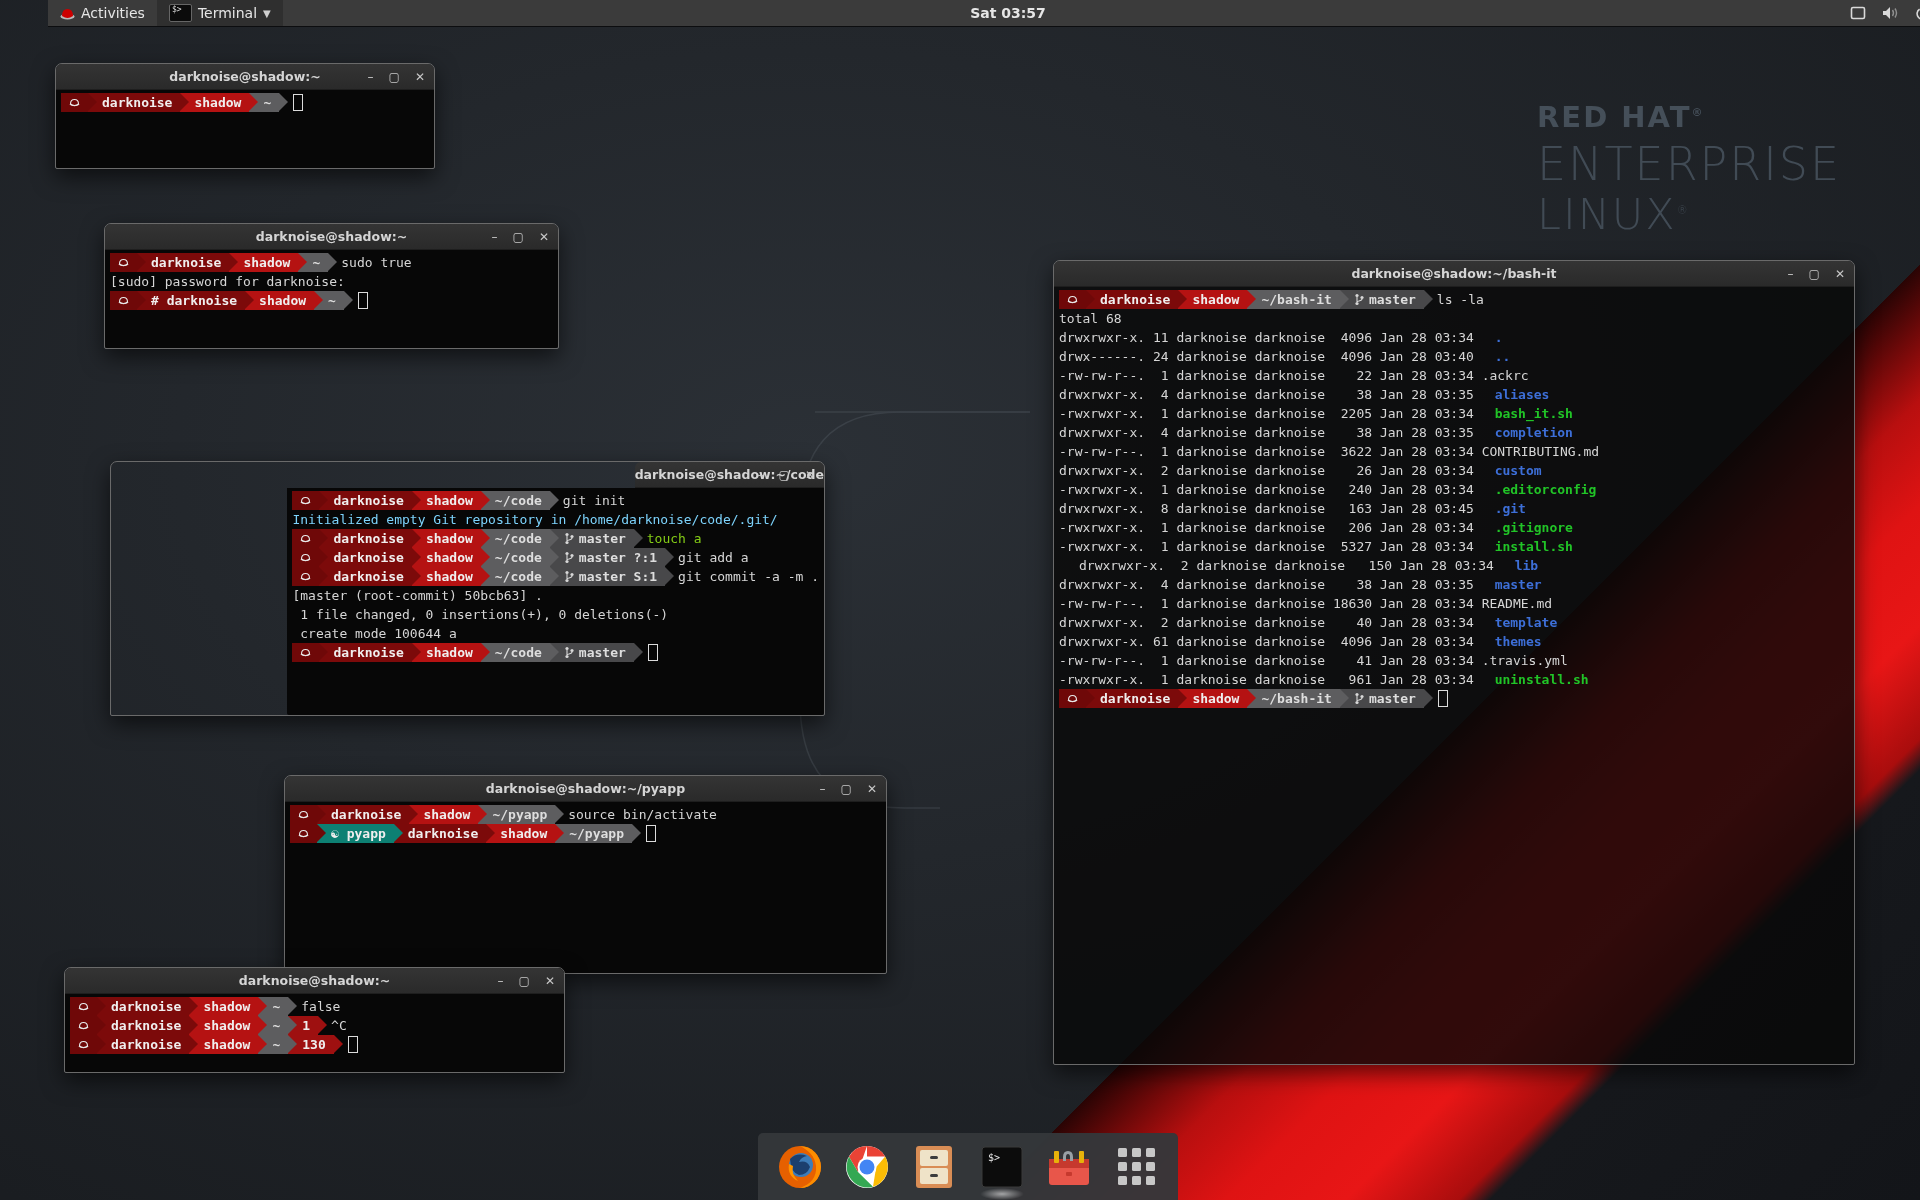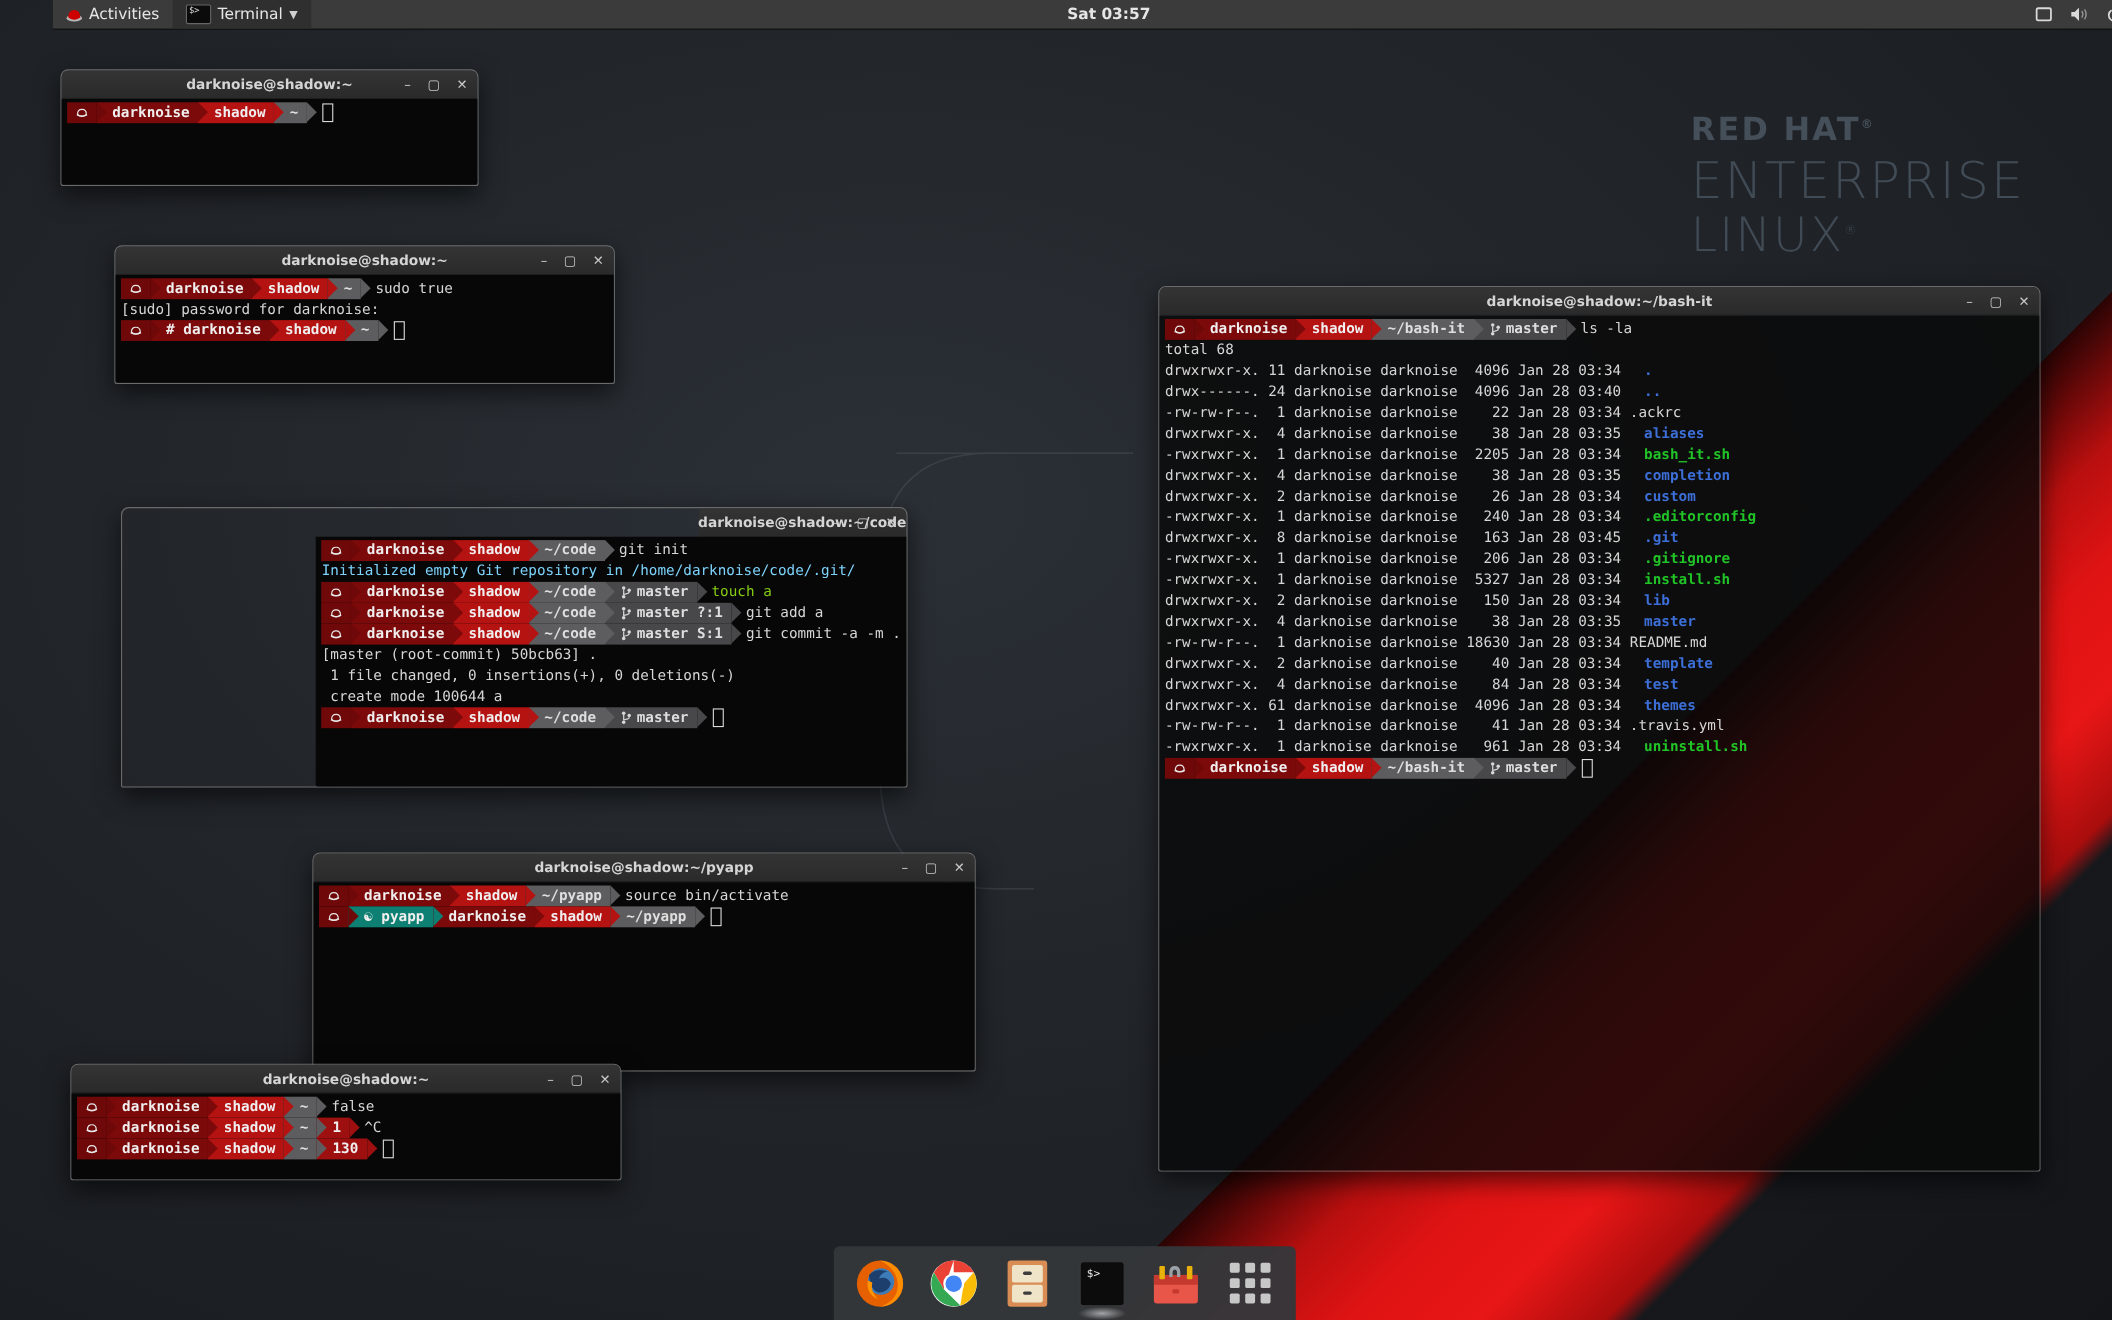--- a/index.html
+++ b/index.html
@@ -269,30 +269,30 @@
                 <circle cx="8" cy="4.5" r="1.6" fill="#d8d8d8"></circle>
                 <path d="M3 4 V9 M8 6 C8 8.5 3 7.5 3 9" fill="none" stroke="#d8d8d8" stroke-width="1.1"></path>
               </svg>master</span><span class="txt" style="color: rgb(214, 214, 214);">ls -la</span></div>
           <div class="line"><span class="txt nopad" style="color: rgb(214, 214, 214);">total 68</span></div>
           <div class="line"><span class="txt nopad" style="color: rgb(214, 214, 214);">drwxrwxr-x. 11 darknoise darknoise  4096 Jan 28 03:34 </span><span class="txt" style="color: rgb(61, 111, 216); font-weight: bold;">.</span></div>
           <div class="line"><span class="txt nopad" style="color: rgb(214, 214, 214);">drwx------. 24 darknoise darknoise  4096 Jan 28 03:40 </span><span class="txt" style="color: rgb(61, 111, 216); font-weight: bold;">..</span></div>
           <div class="line"><span class="txt nopad" style="color: rgb(214, 214, 214);">-rw-rw-r--.  1 darknoise darknoise    22 Jan 28 03:34 .ackrc</span></div>
           <div class="line"><span class="txt nopad" style="color: rgb(214, 214, 214);">drwxrwxr-x.  4 darknoise darknoise    38 Jan 28 03:35 </span><span class="txt" style="color: rgb(61, 111, 216); font-weight: bold;">aliases</span></div>
           <div class="line"><span class="txt nopad" style="color: rgb(214, 214, 214);">-rwxrwxr-x.  1 darknoise darknoise  2205 Jan 28 03:34 </span><span class="txt" style="color: rgb(33, 196, 39); font-weight: bold;">bash_it.sh</span></div>
           <div class="line"><span class="txt nopad" style="color: rgb(214, 214, 214);">drwxrwxr-x.  4 darknoise darknoise    38 Jan 28 03:35 </span><span class="txt" style="color: rgb(61, 111, 216); font-weight: bold;">completion</span></div>
+          <div class="line"><span class="txt nopad" style="color: rgb(214, 214, 214);">-rw-rw-r--.  1 darknoise darknoise  3622 Jan 28 03:34 CONTRIBUTING.md</span></div>
           <div class="line"><span class="txt nopad" style="color: rgb(214, 214, 214);">drwxrwxr-x.  2 darknoise darknoise    26 Jan 28 03:34 </span><span class="txt" style="color: rgb(61, 111, 216); font-weight: bold;">custom</span></div>
           <div class="line"><span class="txt nopad" style="color: rgb(214, 214, 214);">-rwxrwxr-x.  1 darknoise darknoise   240 Jan 28 03:34 </span><span class="txt" style="color: rgb(33, 196, 39); font-weight: bold;">.editorconfig</span></div>
           <div class="line"><span class="txt nopad" style="color: rgb(214, 214, 214);">drwxrwxr-x.  8 darknoise darknoise   163 Jan 28 03:45 </span><span class="txt" style="color: rgb(61, 111, 216); font-weight: bold;">.git</span></div>
           <div class="line"><span class="txt nopad" style="color: rgb(214, 214, 214);">-rwxrwxr-x.  1 darknoise darknoise   206 Jan 28 03:34 </span><span class="txt" style="color: rgb(33, 196, 39); font-weight: bold;">.gitignore</span></div>
           <div class="line"><span class="txt nopad" style="color: rgb(214, 214, 214);">-rwxrwxr-x.  1 darknoise darknoise  5327 Jan 28 03:34 </span><span class="txt" style="color: rgb(33, 196, 39); font-weight: bold;">install.sh</span></div>
-          <div class="line"><span class="txt nopad" style="color: rgb(214, 214, 214);">drwxrwxr-x.  2 darknoise darknoise   150 Jan 28 03:34 </span><span class="txt" style="color: rgb(61, 111, 216); font-weight: bold;">lib</span></div>
+          <div class="line"><span class="txt nopad" style="color: rgb(214, 214, 214); margin-left: 20px;">drwxrwxr-x.  2 darknoise darknoise   150 Jan 28 03:34 </span><span class="txt" style="color: rgb(61, 111, 216); font-weight: bold;">lib</span></div>
           <div class="line"><span class="txt nopad" style="color: rgb(214, 214, 214);">drwxrwxr-x.  4 darknoise darknoise    38 Jan 28 03:35 </span><span class="txt" style="color: rgb(61, 111, 216); font-weight: bold;">master</span></div>
           <div class="line"><span class="txt nopad" style="color: rgb(214, 214, 214);">-rw-rw-r--.  1 darknoise darknoise 18630 Jan 28 03:34 README.md</span></div>
           <div class="line"><span class="txt nopad" style="color: rgb(214, 214, 214);">drwxrwxr-x.  2 darknoise darknoise    40 Jan 28 03:34 </span><span class="txt" style="color: rgb(61, 111, 216); font-weight: bold;">template</span></div>
-          <div class="line"><span class="txt nopad" style="color: rgb(214, 214, 214);">drwxrwxr-x.  4 darknoise darknoise    84 Jan 28 03:34 </span><span class="txt" style="color: rgb(61, 111, 216); font-weight: bold;">test</span></div>
           <div class="line"><span class="txt nopad" style="color: rgb(214, 214, 214);">drwxrwxr-x. 61 darknoise darknoise  4096 Jan 28 03:34 </span><span class="txt" style="color: rgb(61, 111, 216); font-weight: bold;">themes</span></div>
           <div class="line"><span class="txt nopad" style="color: rgb(214, 214, 214);">-rw-rw-r--.  1 darknoise darknoise    41 Jan 28 03:34 .travis.yml</span></div>
           <div class="line"><span class="txt nopad" style="color: rgb(214, 214, 214);">-rwxrwxr-x.  1 darknoise darknoise   961 Jan 28 03:34 </span><span class="txt" style="color: rgb(33, 196, 39); font-weight: bold;">uninstall.sh</span></div>
           <div class="line"><span class="seg" style="background: rgb(111, 8, 8); color: rgb(240, 238, 238); --c: #6f0808; border-color: rgb(111, 8, 8);"><svg class="hat-svg" width="11" height="10" viewBox="0 0 11 10">
                 <path d="M1.5 6 Q1.5 1.5 5.5 1.5 Q9.5 1.5 9.5 6 Q7.5 7.5 5.5 7.5 Q3.5 7.5 1.5 6Z" fill="none" stroke="#e8e8e8" stroke-width="1.1"></path>
                 <path d="M.8 6.4 Q5.5 9.2 10.2 6.4" fill="none" stroke="#e8e8e8" stroke-width="1.1"></path>
               </svg></span><span class="seg" style="background: rgb(124, 10, 10); color: rgb(240, 238, 238); --c: #7c0a0a; border-color: rgb(124, 10, 10);">darknoise</span><span class="seg" style="background: rgb(181, 18, 18); color: rgb(240, 238, 238); --c: #b51212; border-color: rgb(181, 18, 18);">shadow</span><span class="seg" style="background: rgb(93, 93, 95); color: rgb(222, 222, 222); --c: #5d5d5f; border-color: rgb(93, 93, 95);">~/bash-it</span><span class="seg" style="background: rgb(72, 72, 74); color: rgb(222, 222, 222); --c: #48484a; border-color: rgb(72, 72, 74);"><svg class="branch-svg" width="10" height="13" viewBox="0 0 10 13">
                 <circle cx="3" cy="2.5" r="1.6" fill="#d8d8d8"></circle>
                 <circle cx="3" cy="10.5" r="1.6" fill="#d8d8d8"></circle>
                 <circle cx="8" cy="4.5" r="1.6" fill="#d8d8d8"></circle>

